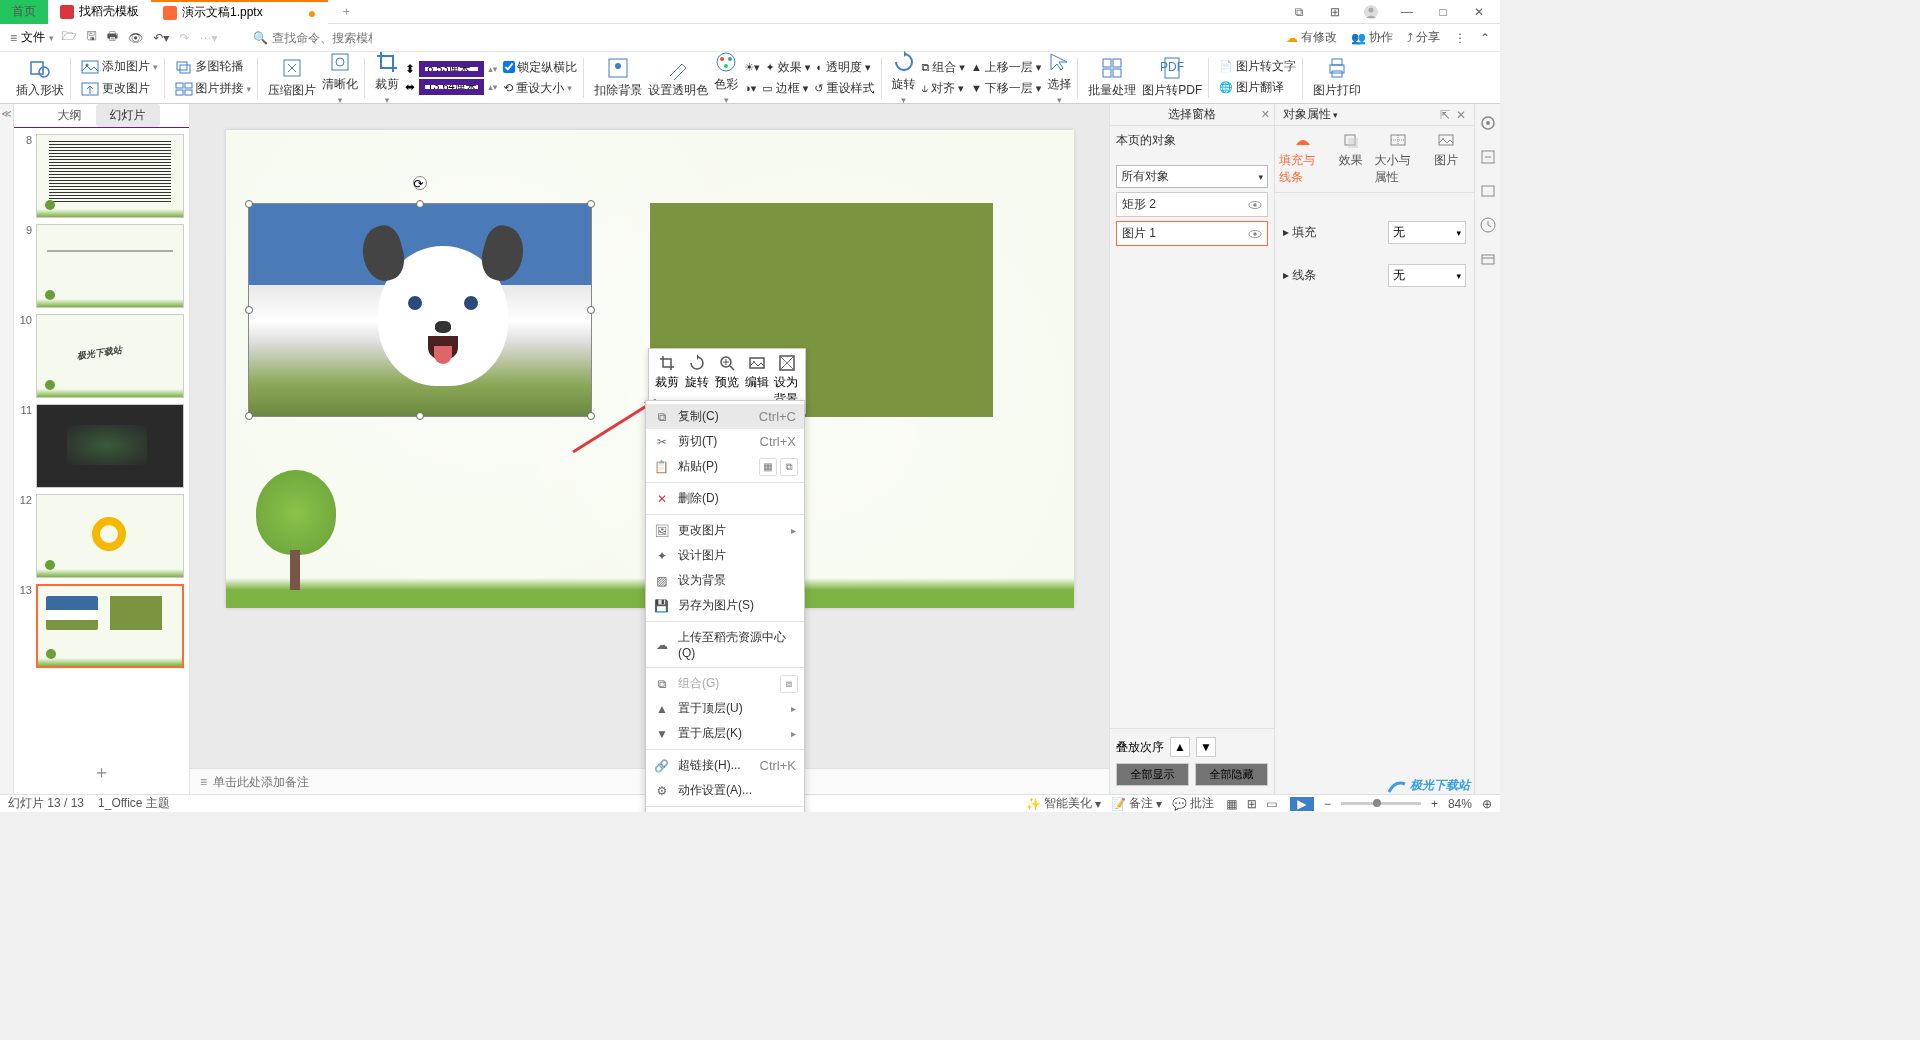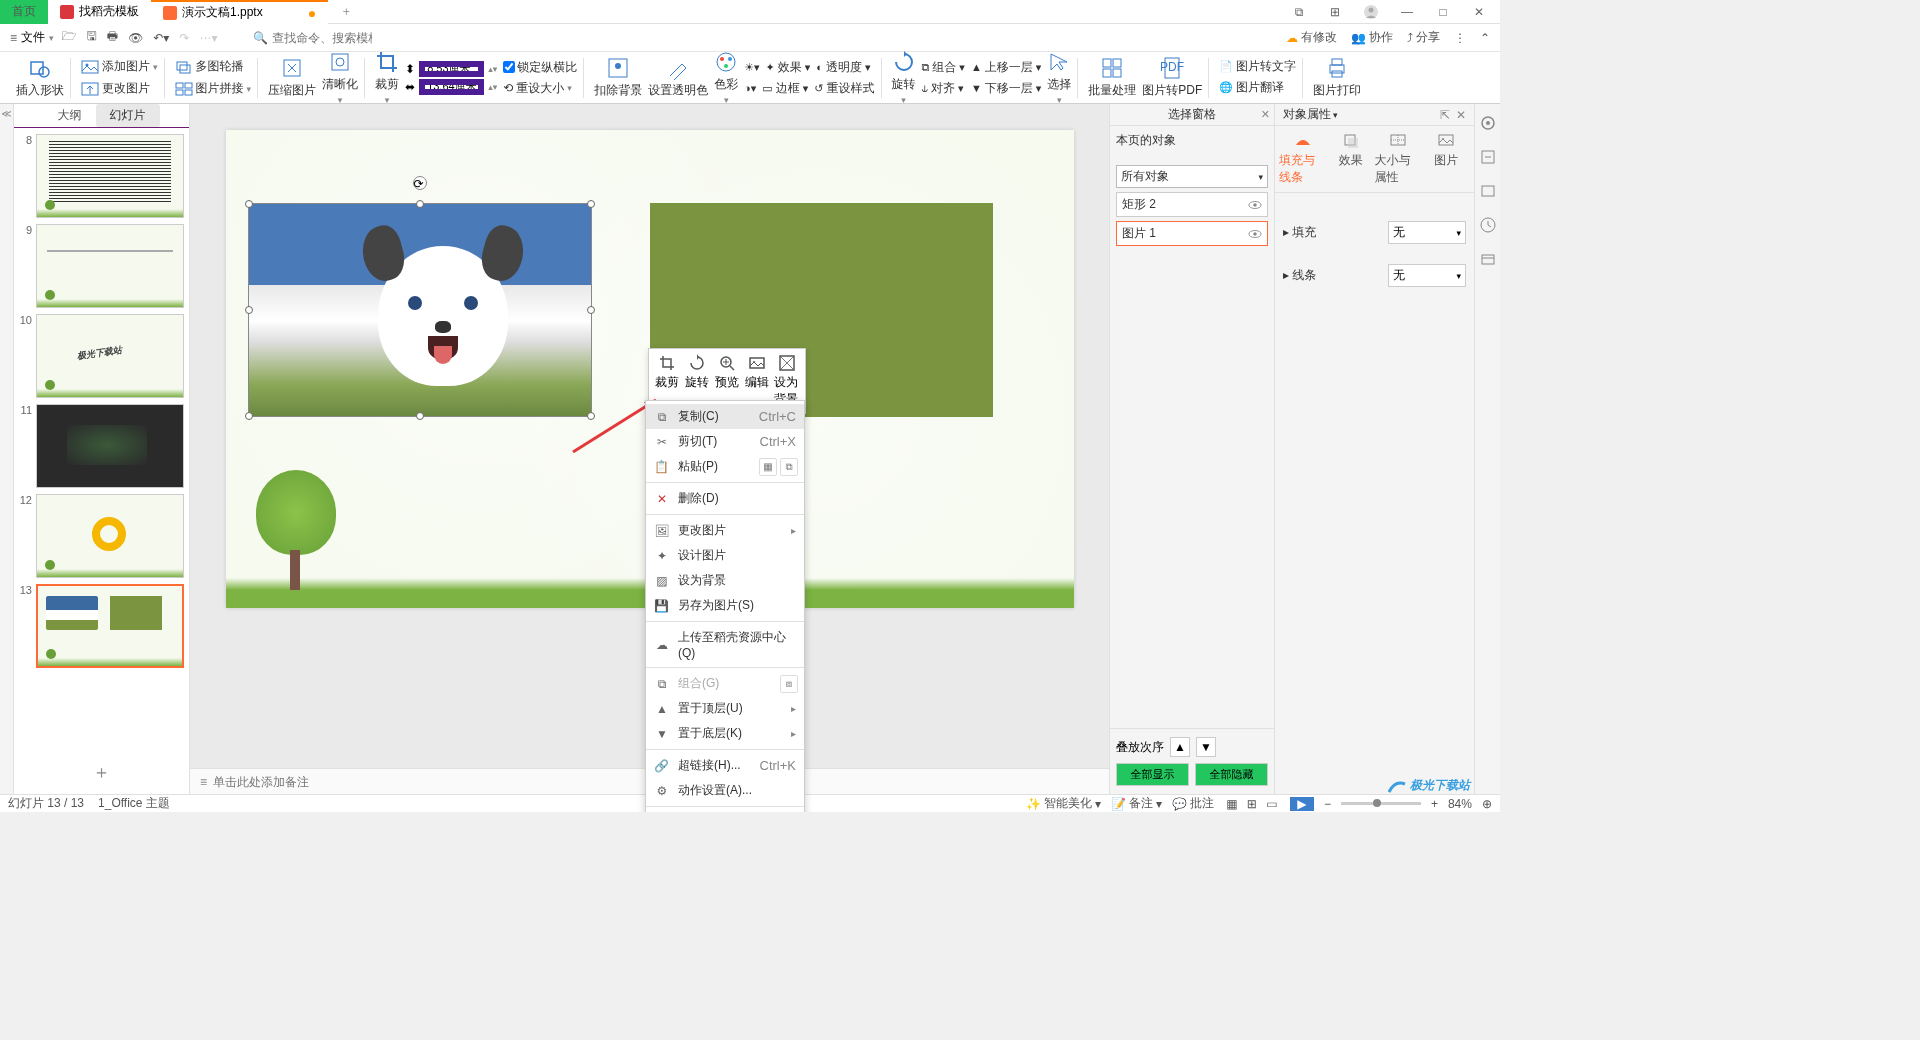--- a/index.html
+++ b/index.html
@@ -105,21 +105,21 @@
 .rightpanel { width: 165px; background: #f4f4f4; border-left: 1px solid #e0e0e0; display: flex; flex-direction: column; }
 .rp-header { height: 22px; display: flex; align-items: center; justify-content: center; font-size: 12px; color: #333; position: relative; border-bottom: 1px solid #e0e0e0; }
 .rp-close { position: absolute; right: 4px; font-size: 11px; color: #888; cursor: pointer; }
 .rp-section { padding: 6px; font-size: 12px; color: #333; }
 .rp-select { width: 100%; border: 1px solid #bbb; padding: 2px 4px; background: #fff; font-size: 11px; display: flex; justify-content: space-between; align-items: center; }
 .rp-list-item { border: 1px solid #ccc; background: #fff; padding: 3px 5px; margin-top: 4px; display: flex; justify-content: space-between; align-items: center; font-size: 11px; }
 .rp-list-item.selected { border-color: #ff6b35; }
 .eye-icon { width: 14px; height: 14px; color: #888; }
 .rp-footer { margin-top: auto; padding: 8px 6px; border-top: 1px solid #e0e0e0; }
 .rp-footer-row { display: flex; align-items: center; gap: 6px; font-size: 11px; margin-bottom: 6px; }
-.rp-btn { flex: 1; border: 1px solid #ccc; background: #22c55e; padding: 3px; text-align: center; font-size: 11px; cursor: pointer; }
+.rp-btn { flex: 1; border: 1px solid #ccc; background: #737373; padding: 3px; text-align: center; font-size: 11px; cursor: pointer; }
 .rp-arrow-btn { width: 20px; height: 20px; border: 1px solid #ccc; background: #fff; display: flex; align-items: center; justify-content: center; cursor: pointer; }
 
 .proppanel { width: 200px; background: #f4f4f4; border-left: 1px solid #e0e0e0; display: flex; flex-direction: column; position: relative; }
 .pp-header { height: 22px; display: flex; align-items: center; padding: 0 8px; font-size: 12px; color: #333; border-bottom: 1px solid #e0e0e0; }
 .pp-header-right { margin-left: auto; display: flex; gap: 6px; color: #888; }
 .pp-tabs { display: flex; justify-content: space-around; padding: 6px 4px; border-bottom: 1px solid #e0e0e0; }
 .pp-tab { flex: 1; display: flex; flex-direction: column; align-items: center; gap: 4px; font-size: 10px; cursor: pointer; color: #555; }
 .pp-tab.active { color: #ff6b35; }
 .pp-tab-icon { width: 20px; height: 16px; }
 .pp-body { padding: 8px; }

